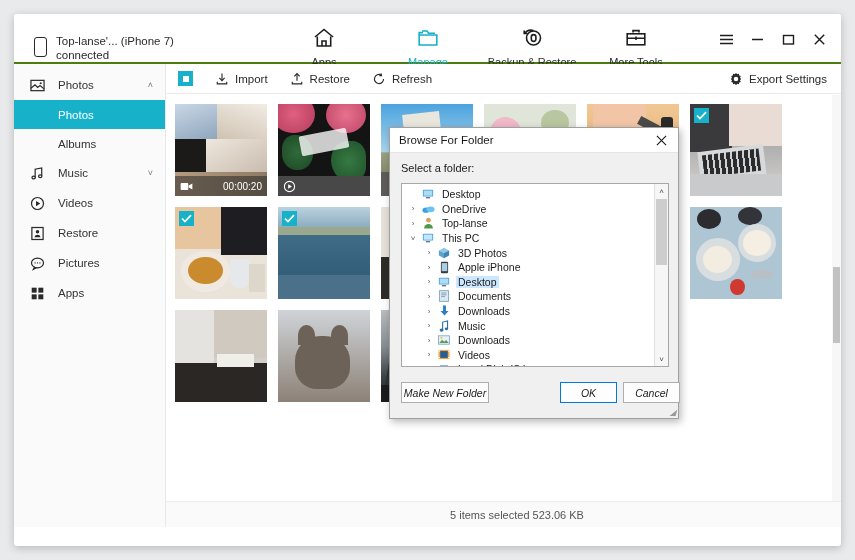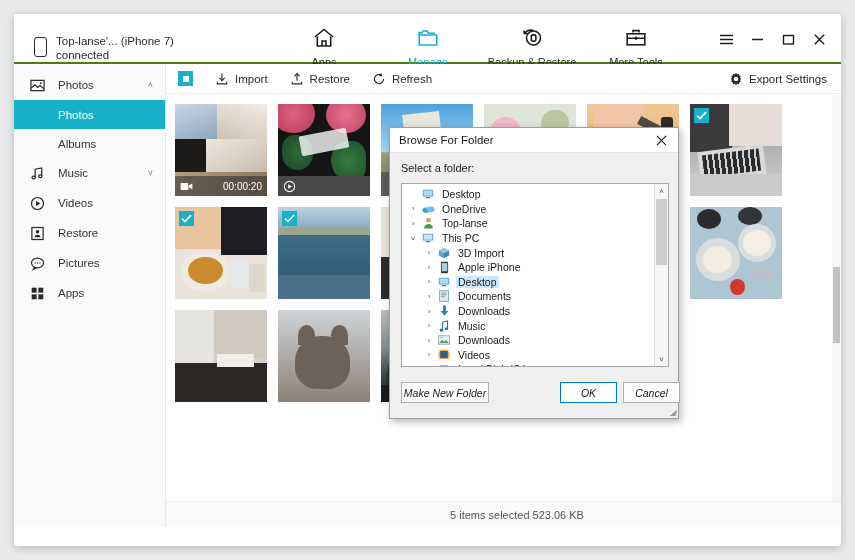--- a/index.html
+++ b/index.html
@@ -677,21 +677,21 @@
 
         <div class="trow" style="padding-left:20px;">
           <span class="exp">›</span>
           <span class="tico">
             <svg width="12" height="12" viewBox="0 0 14 14">
                 <path d="M7 1 L13 4 L7 7 L1 4 Z" fill="#8ec9e8"></path>
                 <path d="M1 4 L7 7 L7 13 L1 10 Z" fill="#5aa3cf"></path>
                 <path d="M13 4 L7 7 L7 13 L13 10 Z" fill="#3f86b5"></path>
               </svg>
           </span>
-          <span class="tlbl">3D Import</span>
+          <span class="tlbl">3D Photos</span>
         </div>
 
         <div class="trow" style="padding-left:20px;">
           <span class="exp">›</span>
           <span class="tico">
             <svg width="9" height="13" viewBox="0 0 10 14">
                 <rect x="1" y="0.5" width="8" height="13" rx="1.4" fill="#3a3a3a"></rect>
                 <rect x="1.9" y="2.1" width="6.2" height="9" fill="#a8cfe4"></rect>
               </svg>
           </span>

